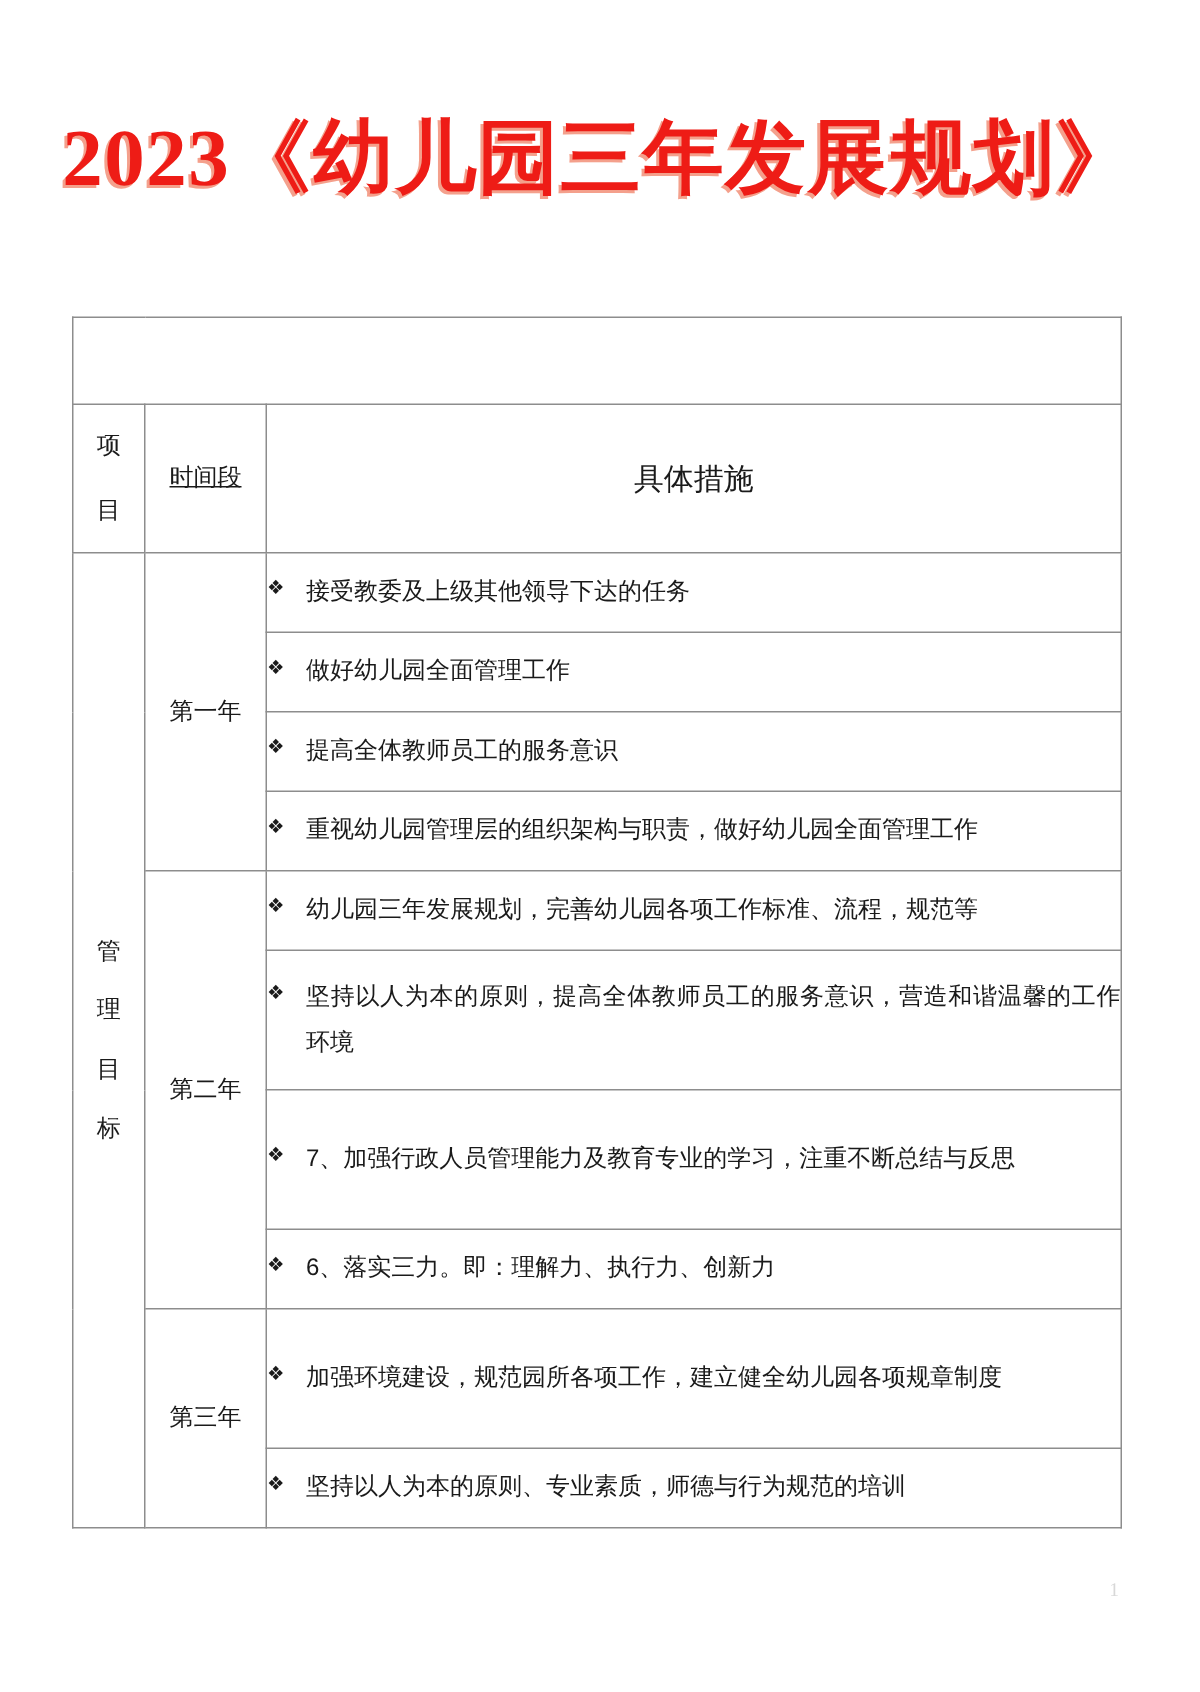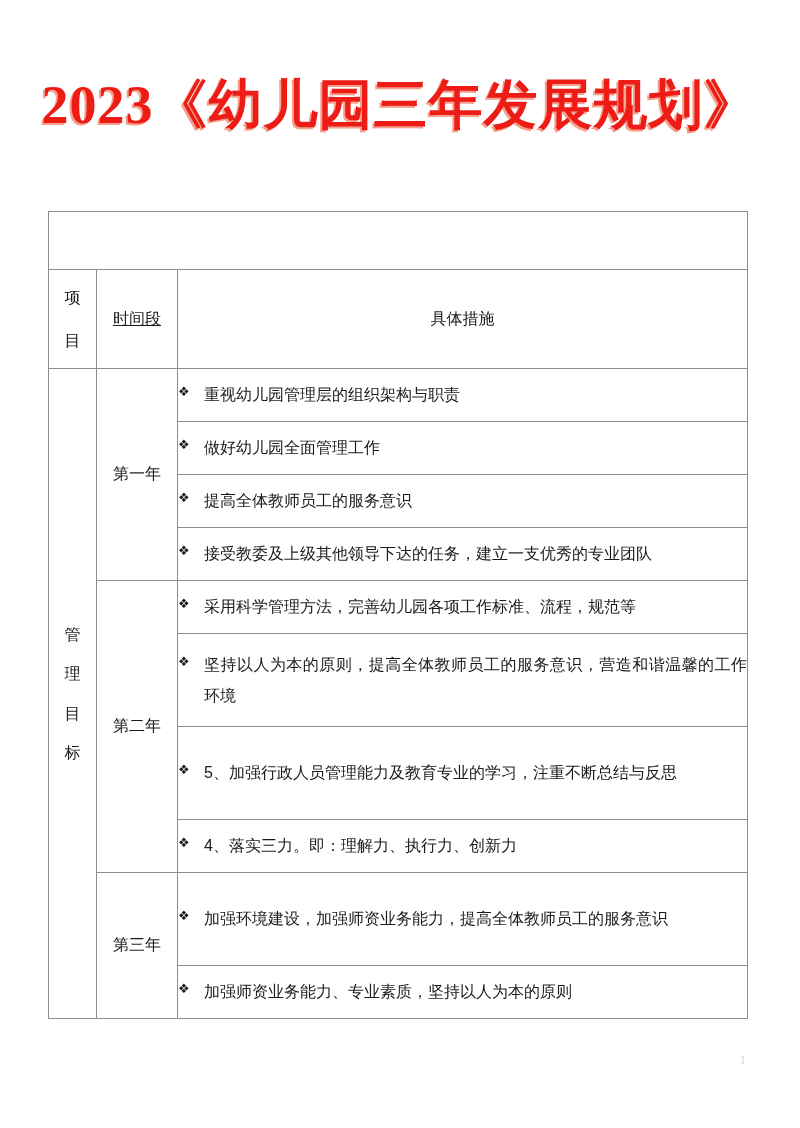--- a/index.html
+++ b/index.html
@@ -76,21 +76,21 @@
   }
   .hdr-vert {
     text-align: center;
     font-size: 16px;
     line-height: 2.7;
     letter-spacing: 0;
   }
   .hdr-vert span { display: block; }
   .hdr-meas {
     text-align: center;
-    font-size: 16px;
+    font-size: 20px;
     vertical-align: top;
     padding-top: 16px;
   }
 
   
   .vert-label {
     text-align: center;
     font-size: 16px;
     line-height: 2.45;
     vertical-align: middle;
@@ -180,21 +180,21 @@
             <span>理</span>
             <span>目</span>
             <span>标</span>
           </td>
           <td class="period-cell" rowspan="4">
             <span>第一年</span>
           </td>
           <td class="meas h-tall">
             <div class="bullet-row">
               <span class="bul">❖</span>
-              <span class="txt">重视幼儿园管理层的组织架构与职责</span>
+              <span class="txt">接受教委及上级其他领导下达的任务</span>
             </div>
           </td>
         </tr>
         <tr>
           <td class="meas h-tall">
             <div class="bullet-row">
               <span class="bul">❖</span>
               <span class="txt">做好幼儿园全面管理工作</span>
             </div>
           </td>
@@ -204,77 +204,77 @@
             <div class="bullet-row">
               <span class="bul">❖</span>
               <span class="txt">提高全体教师员工的服务意识</span>
             </div>
           </td>
         </tr>
         <tr>
           <td class="meas h-tall">
             <div class="bullet-row">
               <span class="bul">❖</span>
-              <span class="txt">接受教委及上级其他领导下达的任务，建立一支优秀的专业团队</span>
+              <span class="txt">重视幼儿园管理层的组织架构与职责，做好幼儿园全面管理工作</span>
             </div>
           </td>
         </tr>
 
         <tr>
           <td class="period-cell" rowspan="4">
             <span>第二年</span>
           </td>
           <td class="meas h-tall">
             <div class="bullet-row">
               <span class="bul">❖</span>
-              <span class="txt">采用科学管理方法，完善幼儿园各项工作标准、流程，规范等</span>
+              <span class="txt">幼儿园三年发展规划，完善幼儿园各项工作标准、流程，规范等</span>
             </div>
           </td>
         </tr>
         <tr>
           <td class="meas h-xtall">
             <div class="bullet-row">
               <span class="bul">❖</span>
               <span class="txt">坚持以人为本的原则，提高全体教师员工的服务意识，营造和谐温馨的工作环境</span>
             </div>
           </td>
         </tr>
         <tr>
           <td class="meas h-xtall">
             <div class="bullet-row">
               <span class="bul">❖</span>
-              <span class="txt">5、加强行政人员管理能力及教育专业的学习，注重不断总结与反思</span>
-            </div>
-          </td>
-        </tr>
-        <tr>
-          <td class="meas h-tall">
-            <div class="bullet-row">
-              <span class="bul">❖</span>
-              <span class="txt">4、落实三力。即：理解力、执行力、创新力</span>
+              <span class="txt">7、加强行政人员管理能力及教育专业的学习，注重不断总结与反思</span>
+            </div>
+          </td>
+        </tr>
+        <tr>
+          <td class="meas h-tall">
+            <div class="bullet-row">
+              <span class="bul">❖</span>
+              <span class="txt">6、落实三力。即：理解力、执行力、创新力</span>
             </div>
           </td>
         </tr>
 
         <tr>
           <td class="period-cell" rowspan="2">
             <span>第三年</span>
           </td>
           <td class="meas h-xtall">
             <div class="bullet-row">
               <span class="bul">❖</span>
-              <span class="txt">加强环境建设，加强师资业务能力，提高全体教师员工的服务意识</span>
-            </div>
-          </td>
-        </tr>
-        <tr>
-          <td class="meas h-tall">
-            <div class="bullet-row">
-              <span class="bul">❖</span>
-              <span class="txt">加强师资业务能力、专业素质，坚持以人为本的原则</span>
+              <span class="txt">加强环境建设，规范园所各项工作，建立健全幼儿园各项规章制度</span>
+            </div>
+          </td>
+        </tr>
+        <tr>
+          <td class="meas h-tall">
+            <div class="bullet-row">
+              <span class="bul">❖</span>
+              <span class="txt">坚持以人为本的原则、专业素质，师德与行为规范的培训</span>
             </div>
           </td>
         </tr>
 
       </tbody>
     </table>
   </div>
 
   <div class="page-num">1</div>
 

